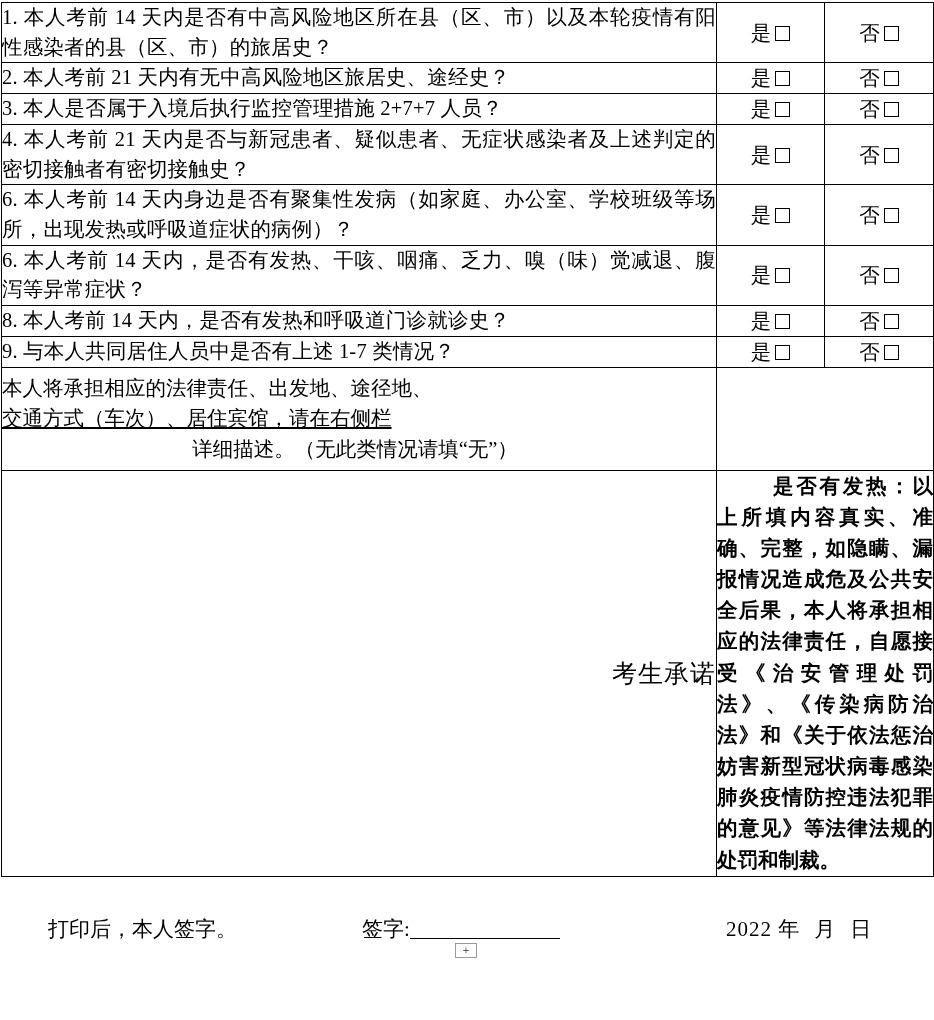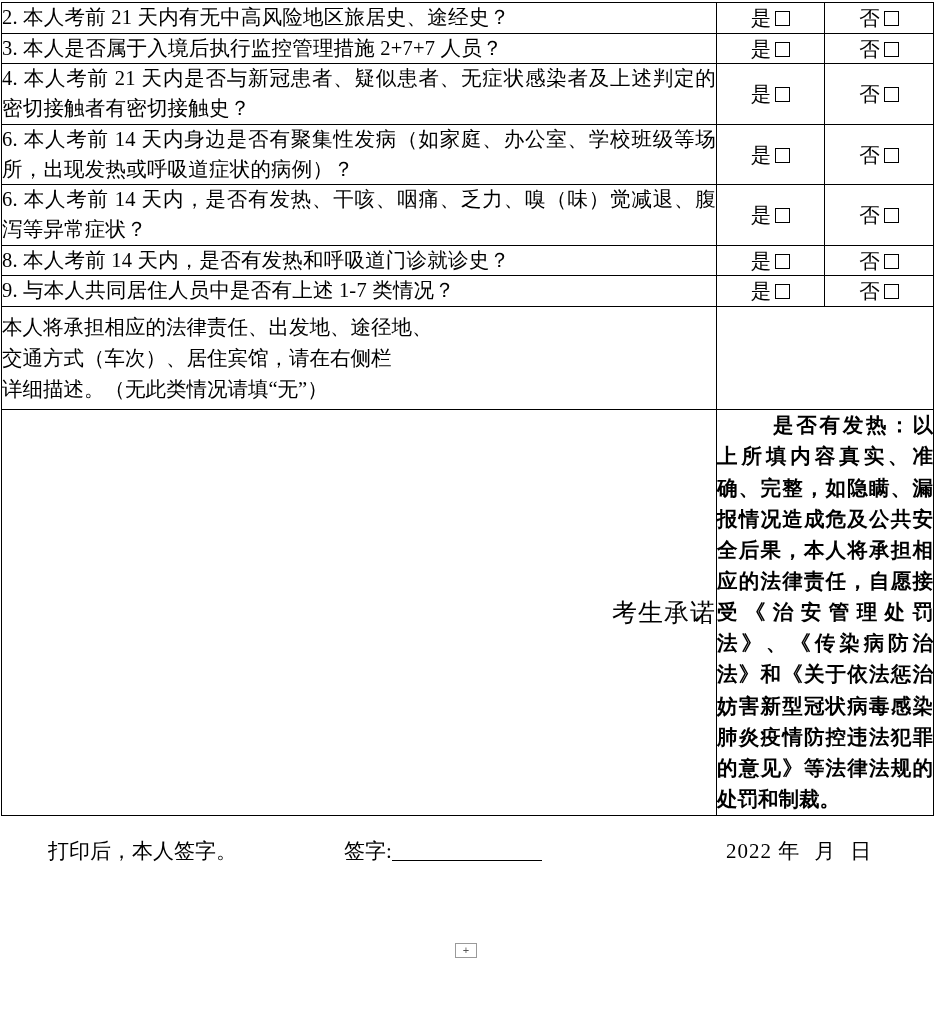--- a/index.html
+++ b/index.html
@@ -52,49 +52,49 @@
     margin-left: 4px;
     vertical-align: -1px;
     box-sizing: border-box;
   }
   .travel-cell {
     padding: 8px 10px 10px 10px;
     font-size: 20.5px;
     line-height: 1.5;
   }
   .travel-cell .l1 { display:block; }
-  .travel-cell .l2 { display:block; }
-  .travel-cell .l3 { display:block; text-align:left; padding-right: 8px;}
+  .travel-cell .l2 { display:block;text-decoration:underline; }
+  .travel-cell .l3 { display:block; text-align:center; padding-right: 8px;}
   .promise-label {
     text-align: right;
     font-size: 25px;
     letter-spacing: 1px;
   }
   .promise-text {
     padding: 8px 12px 10px 12px;
     font-size: 20.5px;
     line-height: 1.52;
     font-weight: bold;
     text-align: justify;
   }
   .promise-text .indent { display:inline-block; width: 2.6em; }
   .footer {
     position: relative;
-    margin-top: 15px;
+    margin-top: 32px;
     font-size: 21px;
     height: 48px;
   }
   .footer .f-print {
     position: absolute;
     left: 48px;
     top: 6px;
   }
   .footer .f-sign {
     position: absolute;
-    left: 344px;
+    left: 362px;
     top: 6px;
   }
   .footer .sign-line {
     display: inline-block;
     width: 150px;
     border-bottom: 1.6px solid #000;
     vertical-align: -3px;
   }
   .footer .f-date {
     position: absolute;
@@ -124,20 +124,25 @@
 <div class="page">
 
   <table class="form">
     <colgroup>
       <col style="width:715px">
       <col style="width:108px">
       <col style="width:109px">
     </colgroup>
     <tbody>
 
+      <tr>
+        <td class="q-cell">1. 本人考前 14 天内是否有中高风险地区所在县（区、市）以及本轮疫情有阳性感染者的县（区、市）的旅居史？</td>
+        <td class="ans-cell"><span>是</span><span class="box"></span></td>
+        <td class="ans-cell"><span>否</span><span class="box"></span></td>
+      </tr>
 
       <tr>
         <td class="q-cell">2. 本人考前 21 天内有无中高风险地区旅居史、途经史？</td>
         <td class="ans-cell"><span>是</span><span class="box"></span></td>
         <td class="ans-cell"><span>否</span><span class="box"></span></td>
       </tr>
 
       <tr>
         <td class="q-cell">3. 本人是否属于入境后执行监控管理措施 2+7+7 人员？</td>
         <td class="ans-cell"><span>是</span><span class="box"></span></td>

